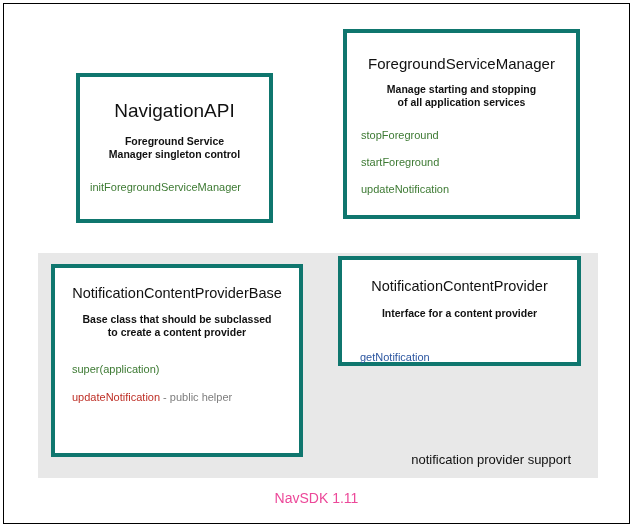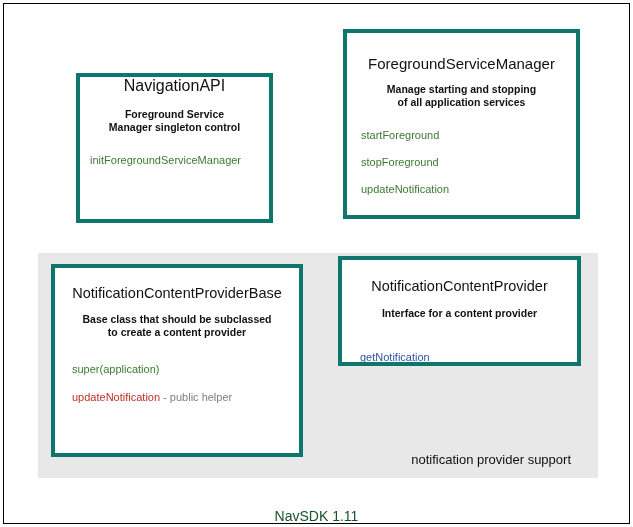--- a/index.html
+++ b/index.html
@@ -77,21 +77,21 @@
   .member .m-name.green { color: #3d7a33; }
   .member .m-name.red   { color: #be2f26; }
   .member .m-name.blue  { color: #2c56a0; }
   .member .m-note { color: #7d7d7d; }
 
   
   #box-navigation-api {
     left: 76px; top: 73px; width: 197px; height: 150px;
   }
   #box-navigation-api .class-title {
-    font-size: 16px; margin-top: 0;
+    font-size: 19px; margin-top: 23px;
   }
   #box-navigation-api .class-desc { margin-top: 13px; }
   #box-navigation-api .members { margin-top: 19px; padding-left: 10px; }
   #box-navigation-api .member { margin-bottom: 10px; }
 
   
   #box-foreground-service-manager {
     left: 343px; top: 29px; width: 237px; height: 190px;
   }
   #box-foreground-service-manager .class-title {
@@ -120,24 +120,24 @@
     font-size: 14.5px; margin-top: 18px;
   }
   #box-notification-content-provider .class-desc { margin-top: 13px; }
   #box-notification-content-provider .members { margin-top: 30px; padding-left: 18px; }
   #box-notification-content-provider .member { margin-bottom: 10px; }
 
   .footer-caption {
     position: absolute;
     left: 0;
     right: 0;
-    top: 508px;
+    top: 490px;
     text-align: center;
     font-size: 14px;
-    color: #14532d;
+    color: #ec4899;
   }
 </style>
 </head>
 <body>
 
 <div id="diagram">
 
   <div class="outer-frame"></div>
 
   <div class="group-panel">
@@ -158,24 +158,24 @@
   </div>
 
   <div class="class-box" id="box-foreground-service-manager">
     <div class="class-title">ForegroundServiceManager</div>
     <div class="class-desc">
       <span class="desc-line">Manage starting and stopping</span>
       <span class="desc-line">of all application services</span>
     </div>
     <div class="members">
       <div class="member">
+        <span class="m-name green">stopForeground</span><span class="m-note"></span>
+      </div>
+      <div class="member">
         <span class="m-name green">startForeground</span><span class="m-note"></span>
-      </div>
-      <div class="member">
-        <span class="m-name green">stopForeground</span><span class="m-note"></span>
       </div>
       <div class="member">
         <span class="m-name green">updateNotification</span><span class="m-note"></span>
       </div>
     </div>
   </div>
 
   <div class="class-box" id="box-notification-content-provider-base">
     <div class="class-title">NotificationContentProviderBase</div>
     <div class="class-desc">

